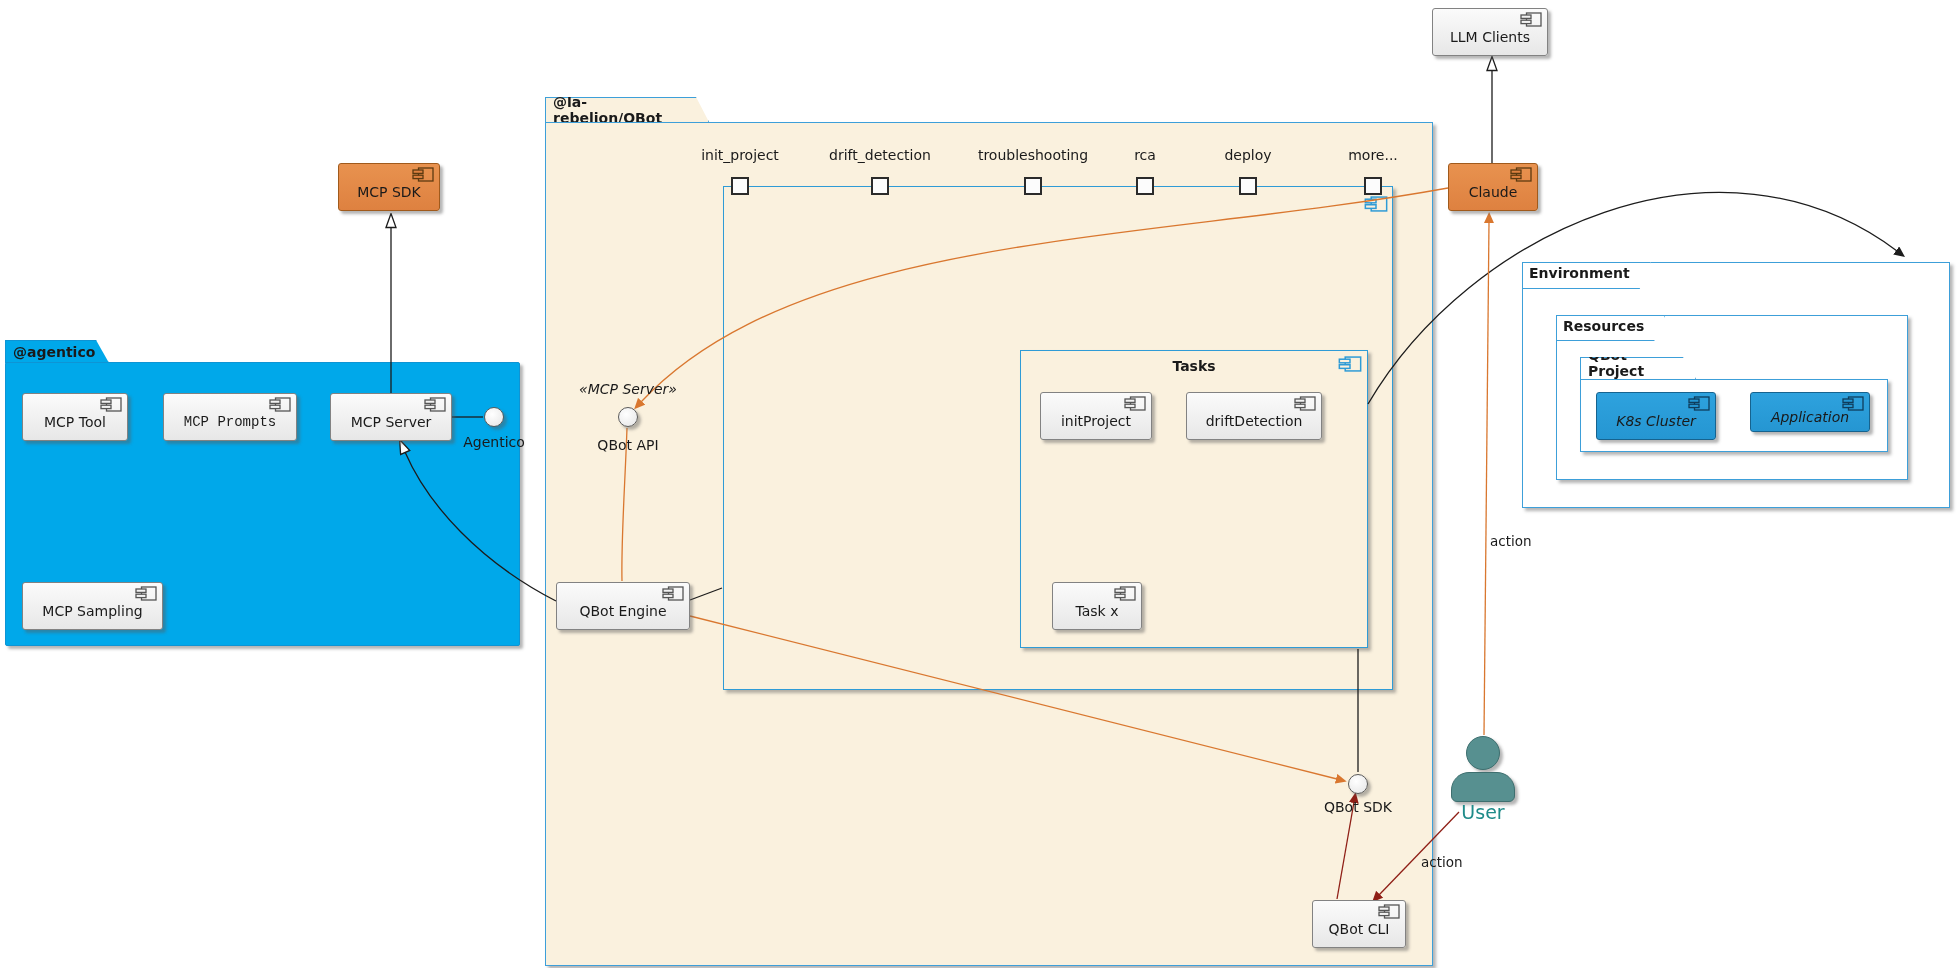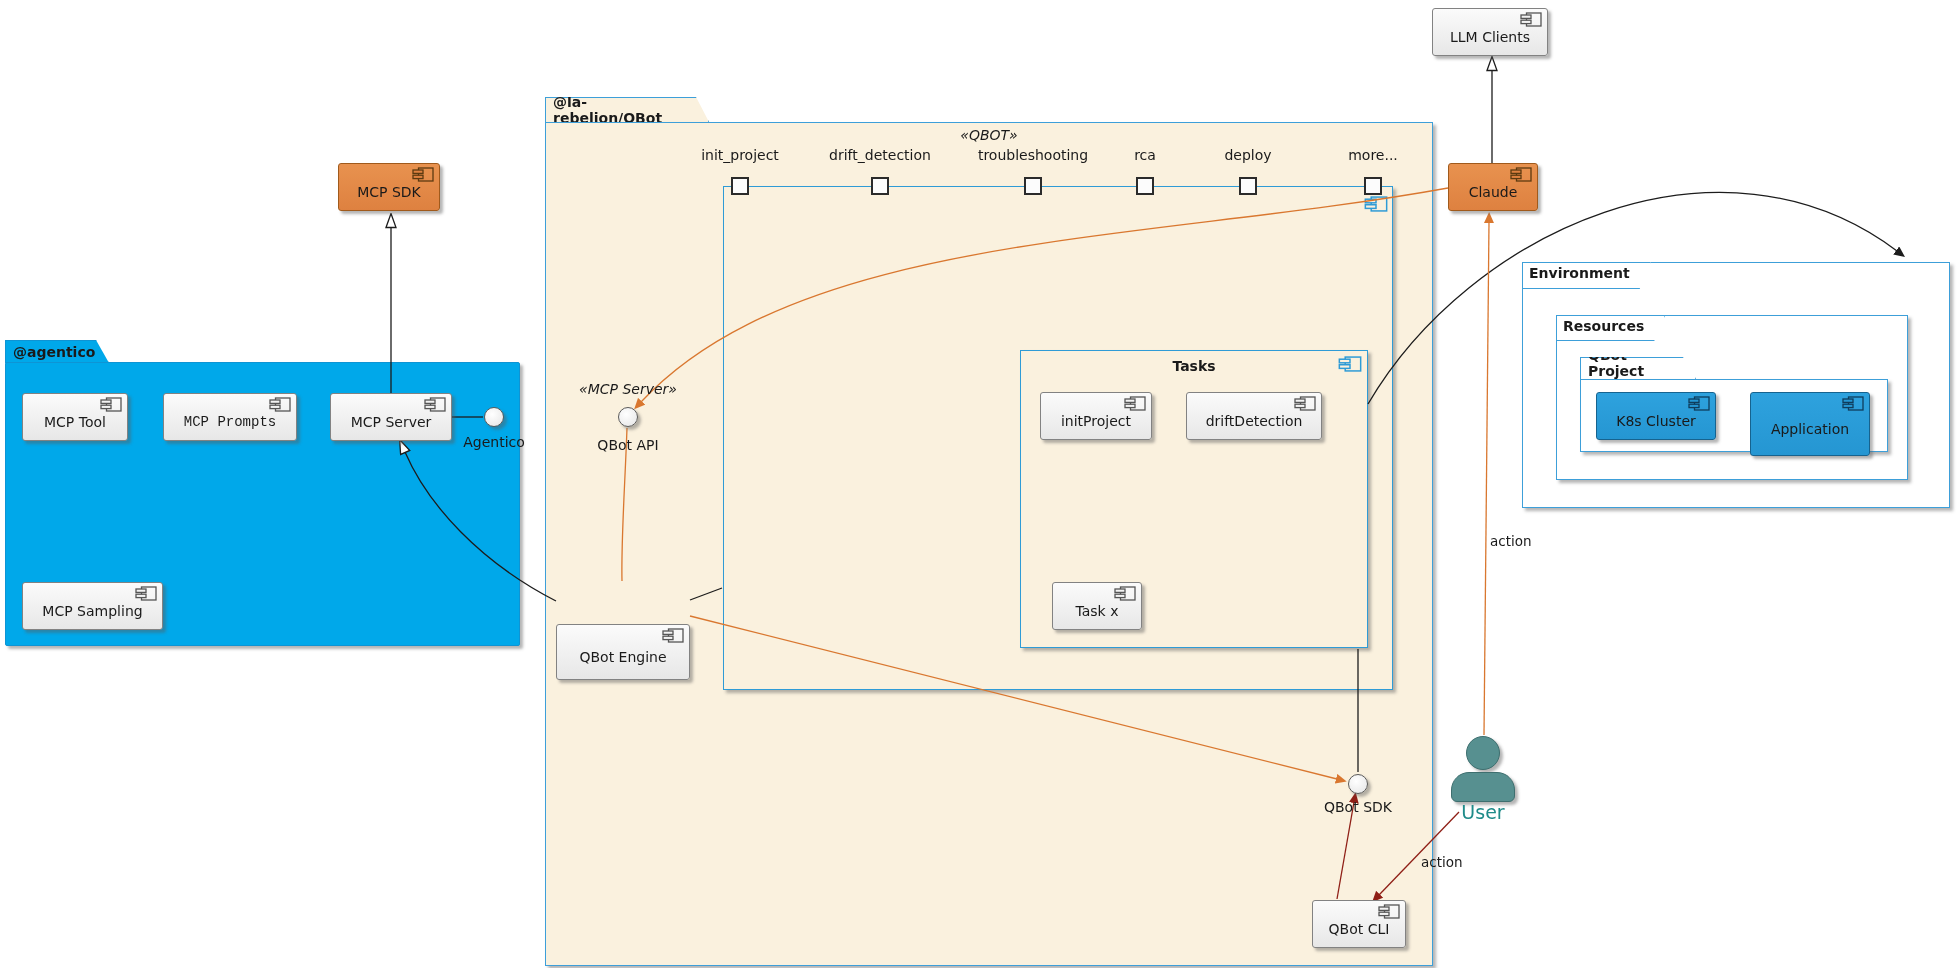--- a/index.html
+++ b/index.html
@@ -22,21 +22,21 @@
   .stereo{position:absolute;font-style:italic;text-align:center;font-size:14px;}
   
   .frame{position:absolute;background:var(--cream,#FAF1DE);border:1.5px solid var(--frame_border,#2E9BD6);box-sizing:border-box;}
   .frame-title{position:absolute;font-weight:bold;text-align:center;font-size:14px;}
   
   .comp{position:absolute;border-radius:3px;display:flex;align-items:center;justify-content:center;
         border:1.3px solid var(--grey_border,#828282);box-sizing:border-box;}
   .comp .clabel{padding-top:10px;white-space:nowrap;}
   .grey{background:linear-gradient(#FBFBFB,#E7E7E7);--icfill:#F2F2F2;}
   .orange{background:linear-gradient(#E8924F,var(--orange_fill,#DE8140));border-color:var(--orange_border,#A05A1C);--icfill:#DE8140;}
-  .bluec{background:linear-gradient(#2EA2DE,var(--blue_fill,#2596D2));border-color:var(--blue_border,#16638F);--icfill:#2596D2;}
+  .bluec{background:linear-gradient(#2EA2DE,var(--blue_fill,#2596D2));border-color:var(--blue_border,#16638F);font-style:italic;--icfill:#2596D2;}
   .cicon{position:absolute;top:3px;right:5px;line-height:0;}
   .cicon .ic-main{fill:none;stroke:currentColor;stroke-width:1.3;}
   .cicon .ic-tab{fill:var(--icfill,#F2F2F2);stroke:currentColor;stroke-width:1.3;}
   .grey .cicon{color:#555555;}
   .orange .cicon{color:#5C3A10;}
   .bluec .cicon{color:#0F3D5C;}
   .frame-icon{position:absolute;line-height:0;color:var(--frame_border,#2E9BD6);--icfill:var(--cream,#FAF1DE);}
   .frame-icon .ic-main{fill:none;stroke:currentColor;stroke-width:1.4;}
   .frame-icon .ic-tab{fill:var(--icfill);stroke:currentColor;stroke-width:1.4;}
   
@@ -69,21 +69,20 @@
 
   <div class="pkg-tab tab-cyan shadowed" style="left:5px;top:340px;width:104px;height:23px;">
     <span>@agentico</span>
   </div>
   <div class="pkg-body body-cyan shadowed" style="left:5px;top:362px;width:515px;height:284px;"></div>
 
   <div class="pkg-tab tab-cream shadowed" style="left:545px;top:97px;width:164px;height:25px;">
     <span>@la-rebelion/QBot</span>
   </div>
   <div class="pkg-body body-cream shadowed" style="left:545px;top:122px;width:888px;height:844px;"></div>
-  <div class="stereo" style="left:545px;top:127px;width:888px;">«QBOT»</div>
 
   <div class="pkg-body body-white shadowed" style="left:1522px;top:262px;width:428px;height:246px;">
     <div class="inner-tab" style="left:-1px;top:-1px;height:27px;">
       <span>Environment</span>
     </div>
   </div>
   <div class="pkg-body body-white shadowed" style="left:1556px;top:315px;width:352px;height:165px;">
     <div class="inner-tab" style="left:-1px;top:-1px;height:26px;">
       <span>Resources</span>
     </div>
@@ -235,21 +234,21 @@
     <span class="clabel">driftDetection</span>
   </div>
   <div class="comp grey shadowed" style="left:1052px;top:582px;width:90px;height:48px;">
     <span class="cicon"><svg width="22" height="15" viewBox="0 0 22 15">
           <rect class="ic-main" x="6.5" y="1" width="14.5" height="13"></rect>
           <rect class="ic-tab" x="1" y="3" width="10" height="3.4"></rect>
           <rect class="ic-tab" x="1" y="8.2" width="10" height="3.4"></rect>
         </svg></span>
     <span class="clabel">Task x</span>
   </div>
-  <div class="comp grey shadowed" style="left:556px;top:582px;width:134px;height:56px;margin-top:42px;">
+  <div class="comp grey shadowed" style="left:556px;top:582px;width:134px;height:48px;">
     <span class="cicon"><svg width="22" height="15" viewBox="0 0 22 15">
           <rect class="ic-main" x="6.5" y="1" width="14.5" height="13"></rect>
           <rect class="ic-tab" x="1" y="3" width="10" height="3.4"></rect>
           <rect class="ic-tab" x="1" y="8.2" width="10" height="3.4"></rect>
         </svg></span>
     <span class="clabel">QBot Engine</span>
   </div>
   <div class="comp grey shadowed" style="left:1312px;top:900px;width:94px;height:48px;align-items:center;">
     <span class="cicon"><svg width="22" height="15" viewBox="0 0 22 15">
           <rect class="ic-main" x="6.5" y="1" width="14.5" height="13"></rect>
@@ -267,21 +266,21 @@
   <div class="iface-label" style="left:1268px;top:799px;width:180px;">QBot SDK</div>
 
   <div class="comp bluec shadowed" style="left:1596px;top:392px;width:120px;height:48px;">
     <span class="cicon"><svg width="22" height="15" viewBox="0 0 22 15">
           <rect class="ic-main" x="6.5" y="1" width="14.5" height="13"></rect>
           <rect class="ic-tab" x="1" y="3" width="10" height="3.4"></rect>
           <rect class="ic-tab" x="1" y="8.2" width="10" height="3.4"></rect>
         </svg></span>
     <span class="clabel">K8s Cluster</span>
   </div>
-  <div class="comp bluec shadowed" style="left:1750px;top:392px;width:120px;height:64px;">
+  <div class="comp bluec shadowed" style="left:1750px;top:392px;width:120px;height:40px;">
     <span class="cicon"><svg width="22" height="15" viewBox="0 0 22 15">
           <rect class="ic-main" x="6.5" y="1" width="14.5" height="13"></rect>
           <rect class="ic-tab" x="1" y="3" width="10" height="3.4"></rect>
           <rect class="ic-tab" x="1" y="8.2" width="10" height="3.4"></rect>
         </svg></span>
     <span class="clabel">Application</span>
   </div>
 
   <div class="actor-head shadowed" style="left:1466px;top:736px;"></div>
   <div class="actor-body shadowed" style="left:1451px;top:772px;"></div>

